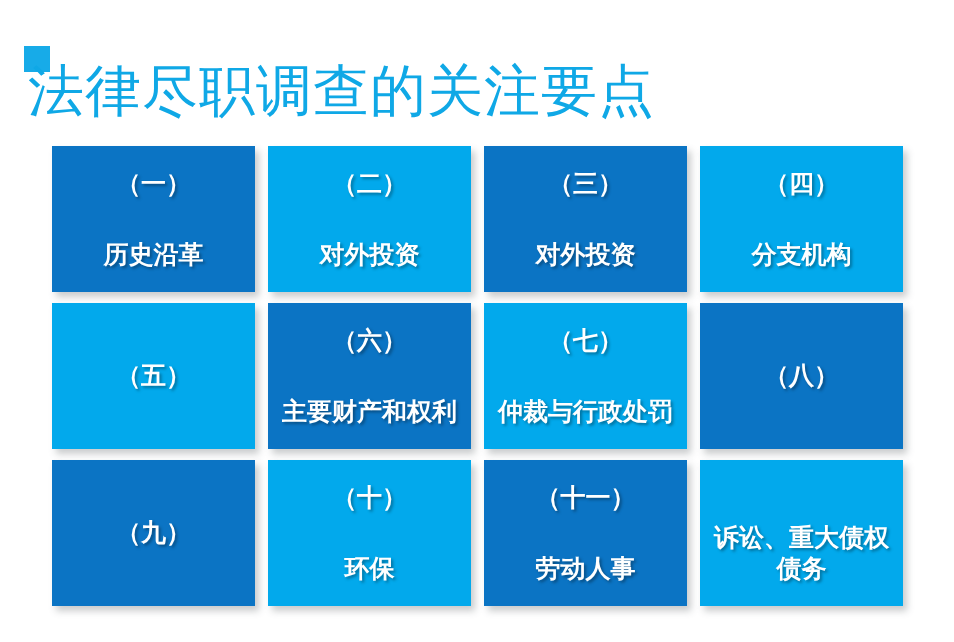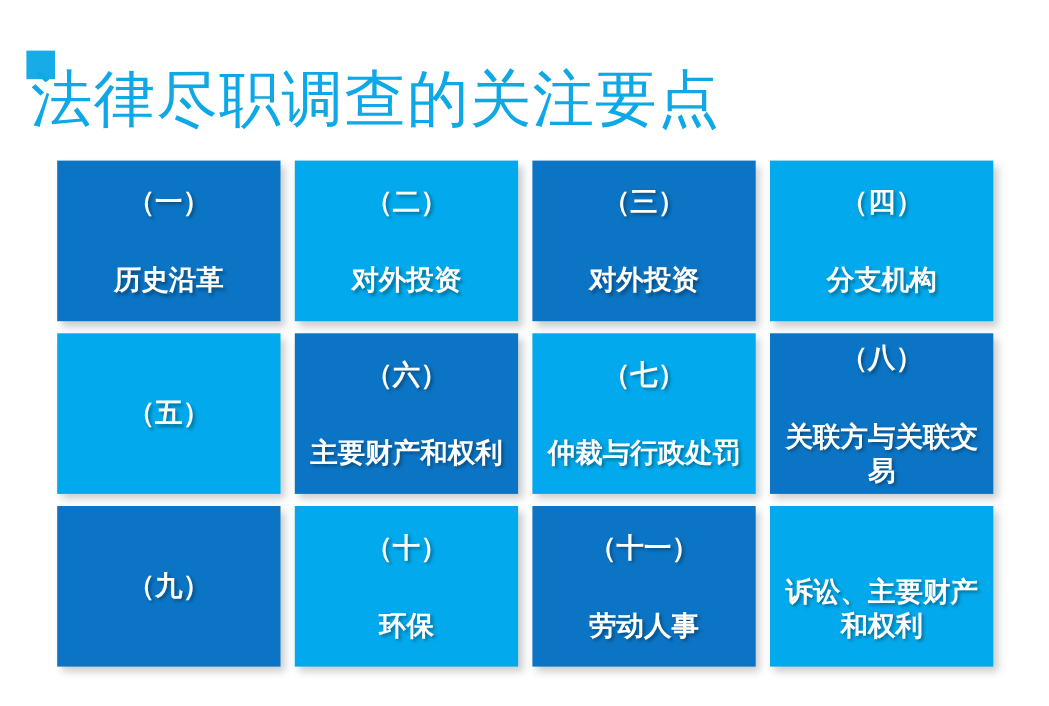--- a/index.html
+++ b/index.html
@@ -133,34 +133,33 @@
     <div class="card-label">主要财产和权利</div>
   </div>
 
   <div class="card light">
     <div class="card-number">（七）</div>
     <div class="card-label">仲裁与行政处罚</div>
   </div>
 
   <div class="card dark">
     <div class="card-number">（八）</div>
-    <div class="card-label">关联方与关联交易</div>
   </div>
 
   <div class="card dark">
     <div class="card-number">（九）</div>
   </div>
 
   <div class="card light">
     <div class="card-number">（十）</div>
     <div class="card-label">环保</div>
   </div>
 
   <div class="card dark">
     <div class="card-number">（十一）</div>
     <div class="card-label">劳动人事</div>
   </div>
 
   <div class="card light">
-    <div class="card-label">诉讼、主要财产和权利</div>
+    <div class="card-label">诉讼、重大债权债务</div>
   </div>
 
 </div>
 
 </body></html>

